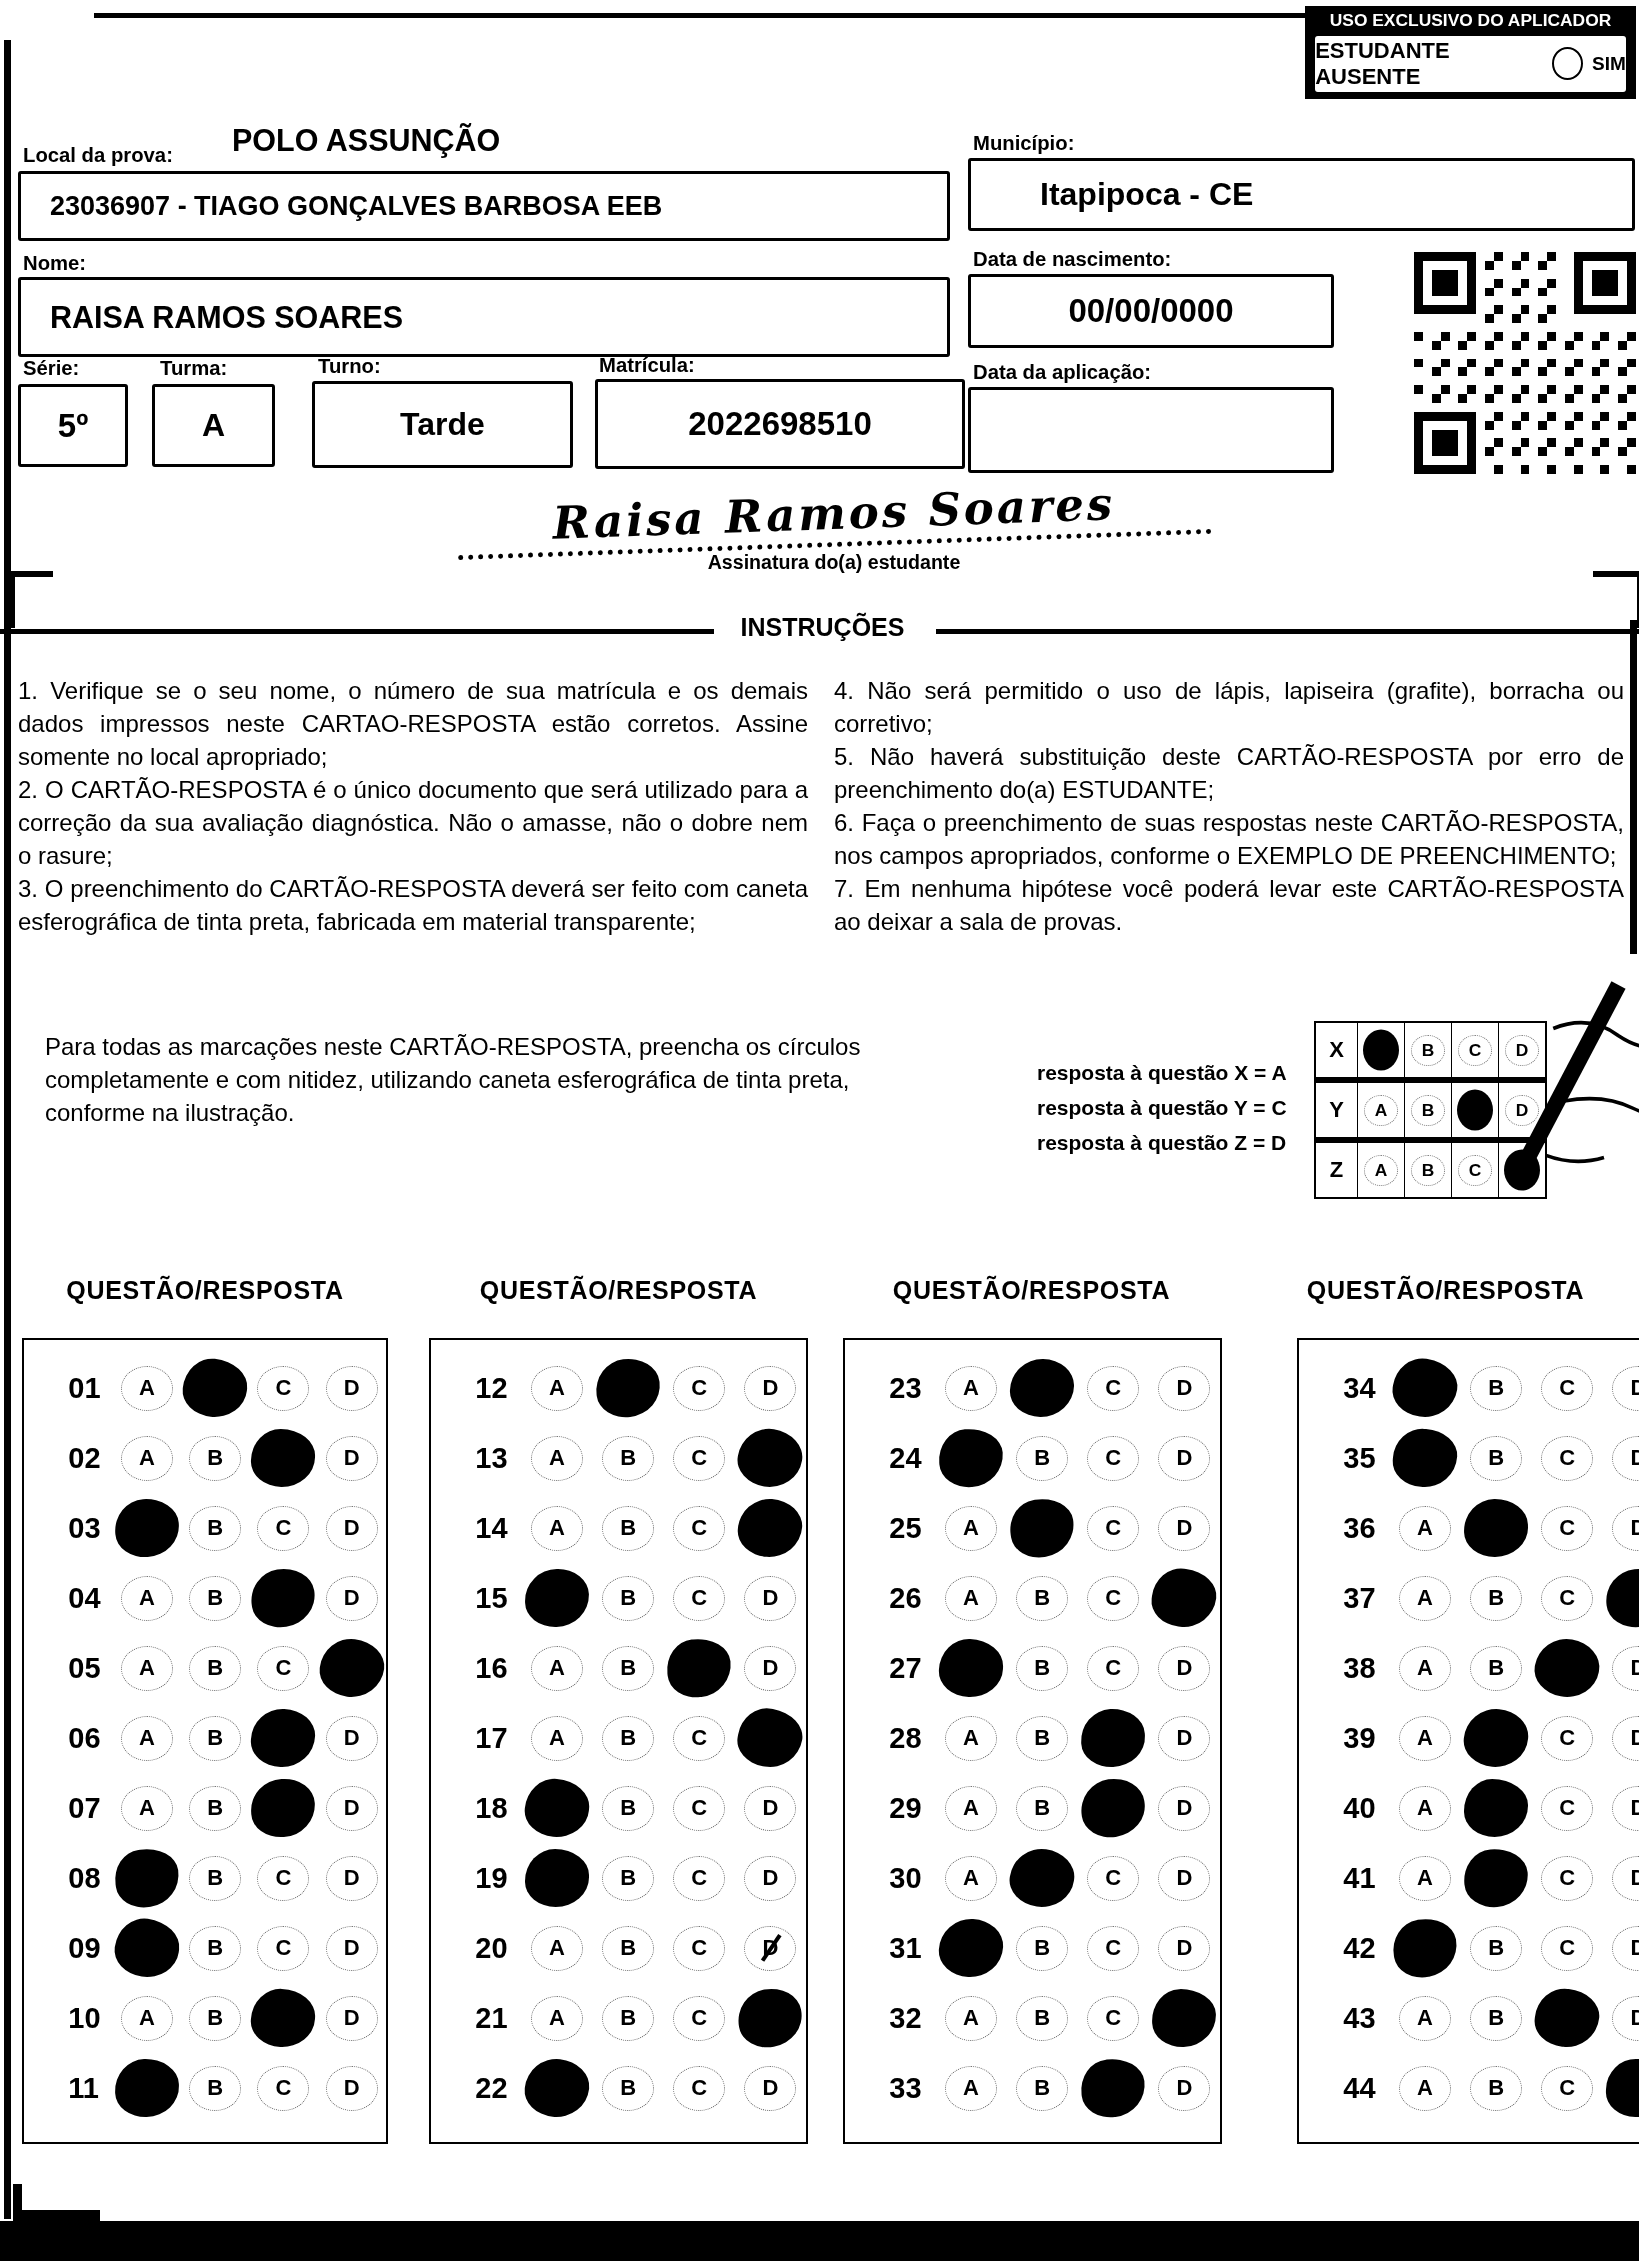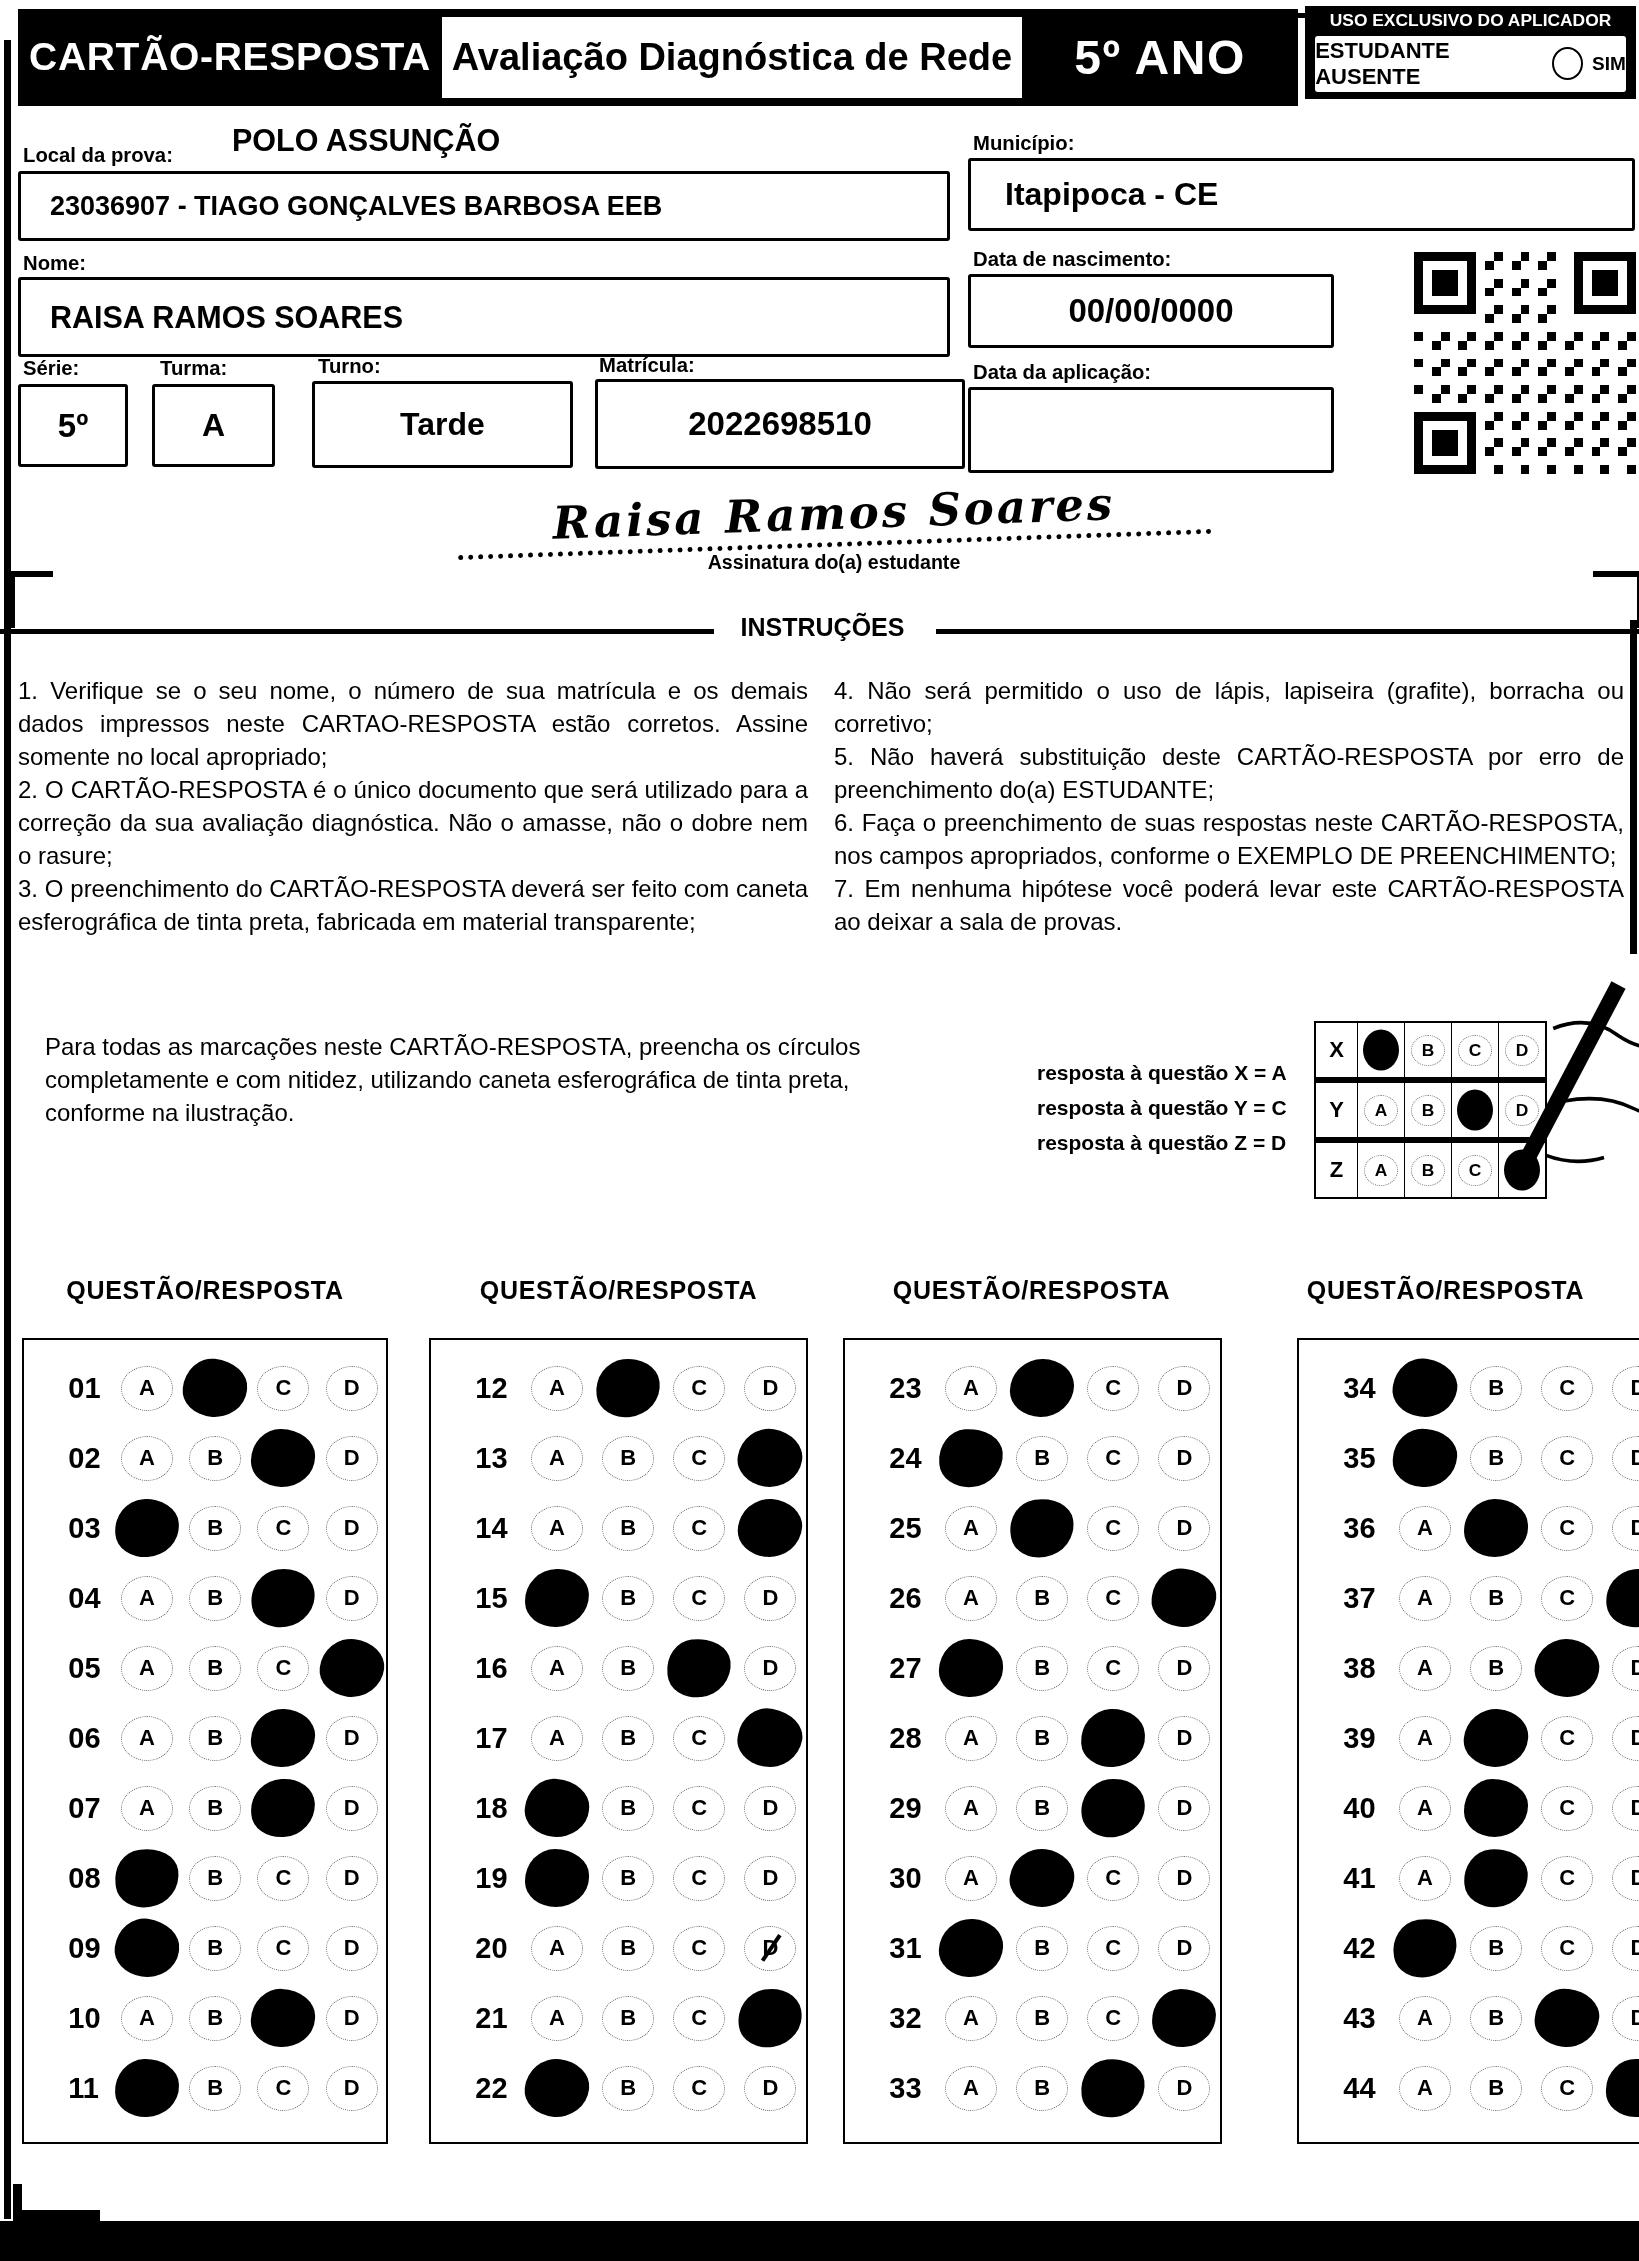--- a/index.html
+++ b/index.html
@@ -50,42 +50,37 @@
               font-size:45px;transform:rotate(-2deg);letter-spacing:2.9px;}
 </style>
 </head>
 <body>
 
 <div class="page">
 
   <div class="abs scanline" style="left:4.4px;top:40px;width:6.5px;height:2179px;"></div>
   <div class="abs scanline" style="left:94px;top:13px;width:1541px;height:5.1px;"></div>
 
-  <div class="abs hdr-black" style="left:18px;top:8.7px;width:1280px;height:97px;">
-    <div style="width:424px;text-align:center;font-weight:700;font-size:39px;letter-spacing:0.7px;">CARTÃO-RESPOSTA</div>
-    <div class="hdr-white" style="width:580px;height:81px;font-weight:700;font-size:38px;">Avaliação Diagnóstica de Rede</div>
-    <div style="flex:1;text-align:center;font-weight:700;font-size:48px;letter-spacing:1.5px;">5º ANO</div>
-  </div>
 
   <div class="abs" style="left:1305px;top:5.8px;width:331px;height:93px;background:#000;">
     <div style="text-align:center;color:#fff;font-weight:700;font-size:17.4px;padding-top:4.4px;">USO EXCLUSIVO DO APLICADOR</div>
     <div style="position:absolute;left:10.2px;top:30.5px;right:10.2px;bottom:7.3px;background:#fff;border-radius:2.9px;
                 display:flex;align-items:center;justify-content:center;gap:8.7px;">
       <span style="font-weight:700;font-size:22px;">ESTUDANTE AUSENTE</span>
       <span style="display:inline-block;width:29px;height:29px;border:2.9px solid #000;border-radius:50%;"></span>
       <span style="font-weight:700;font-size:19px;">SIM</span>
     </div>
   </div>
 
   <div class="abs lbl" style="left:23px;top:144px;">Local da prova:</div>
   <div class="abs b" style="left:232px;top:123px;font-size:30.5px;">POLO ASSUNÇÃO</div>
   <div class="abs fieldbox" style="left:18px;top:171px;width:932px;height:70px;font-size:27px;padding-left:29px;">23036907 - TIAGO GONÇALVES BARBOSA EEB</div>
 
   <div class="abs lbl" style="left:973px;top:132px;">Município:</div>
-  <div class="abs fieldbox" style="left:968px;top:158px;width:667px;height:73px;font-size:32px;padding-left:34px;">Itapipoca - CE</div>
+  <div class="abs fieldbox" style="left:968px;top:158px;width:667px;height:73px;font-size:32px;padding-left:69px;">Itapipoca - CE</div>
 
   <div class="abs lbl" style="left:23px;top:252px;">Nome:</div>
   <div class="abs fieldbox" style="left:18px;top:277px;width:932px;height:80px;font-size:30.5px;padding-left:29px;">RAISA RAMOS SOARES</div>
 
   <div class="abs lbl" style="left:973px;top:248px;">Data de nascimento:</div>
   <div class="abs fieldbox" style="left:968px;top:274px;width:366px;height:74px;font-size:33px;justify-content:center;">00/00/0000</div>
 
   <div class="abs lbl" style="left:23px;top:357px;">Série:</div>
   <div class="abs fieldbox" style="left:18px;top:384px;width:110px;height:83px;font-size:33px;justify-content:center;">5º</div>
 

